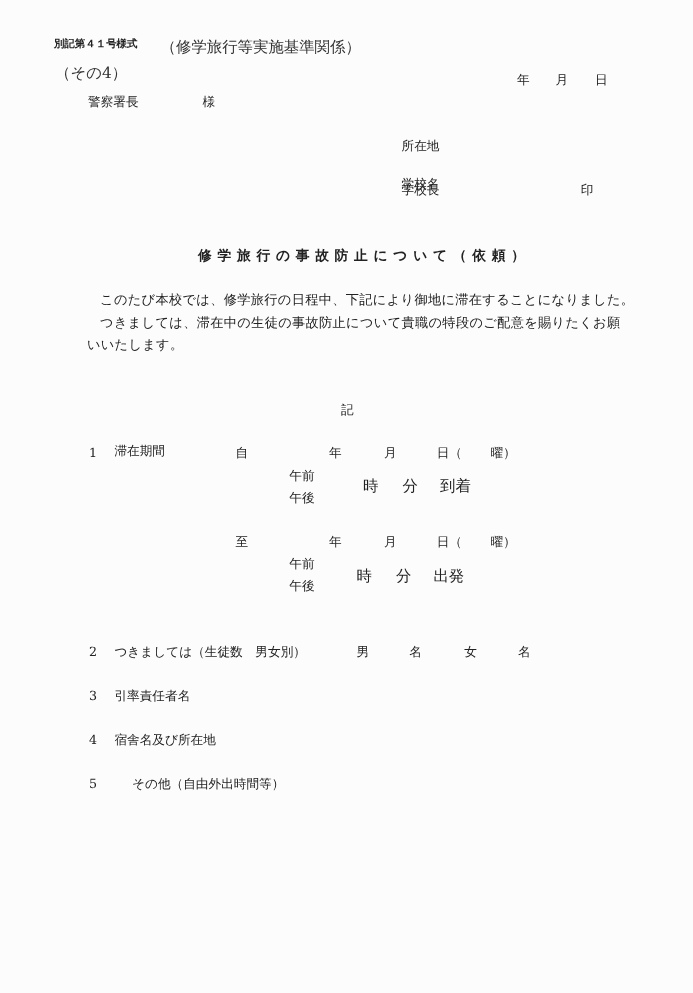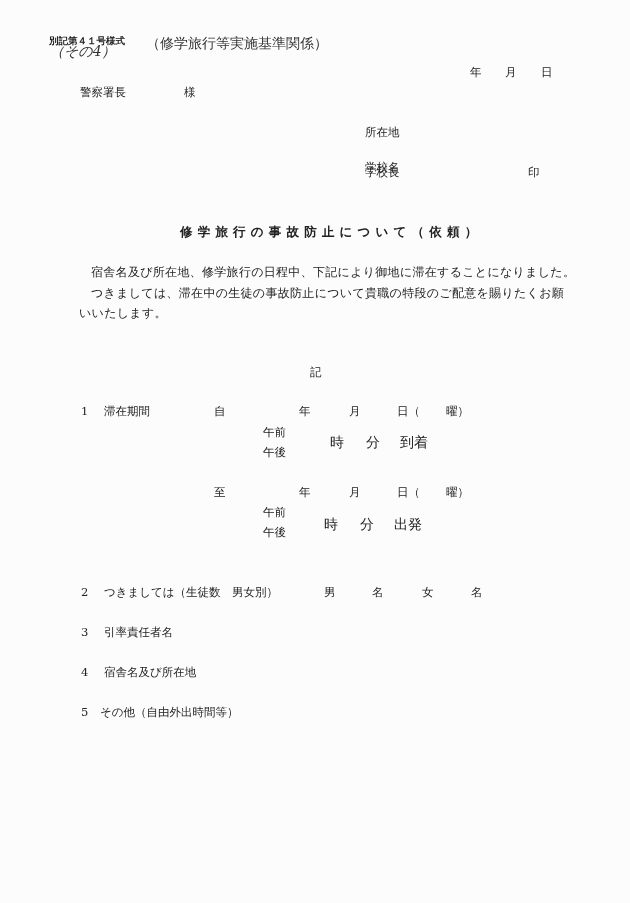--- a/index.html
+++ b/index.html
@@ -21,37 +21,37 @@
     .bold-sans { font-family: "DejaVu Sans", "Liberation Sans", sans-serif; font-weight: bold; font-size: 9.5px; }
     .title { font-weight: bold; font-size: 12.5px; letter-spacing: 5.2px; }
     .body-text { font-size: 12px; letter-spacing: 0.3px; }
     .light { color: #333; }
   </style>
 </head>
 <body>
 
 <div class="abs bold-sans" style="left:49px; top:36px;">別記第４１号様式</div>
 <div class="abs sm light" style="left:146px; top:36px;">（修学旅行等実施基準関係）</div>
-<div class="abs sm light" style="left:50px; top:44px;font-style:italic;">（その4）</div>
+<div class="abs sm light" style="left:50px; top:60px;">（その4）</div>
 
 <div class="abs md" style="left:470px; top:67px;">年</div>
 <div class="abs md" style="left:505px; top:67px;">月</div>
 <div class="abs md" style="left:541px; top:67px;">日</div>
 
 <div class="abs md" style="left:80px; top:87px;">警察署長</div>
 <div class="abs md" style="left:184px; top:87px;">様</div>
 
 <div class="abs md" style="left:365px; top:127px;">所在地</div>
 <div class="abs md" style="left:365px; top:147px;margin-top:15px;">学校名</div>
 <div class="abs md" style="left:365px; top:167px;">学校長</div>
 <div class="abs md" style="left:528px; top:167px;">印</div>
 
 <div class="abs title" style="left:180px; top:226px;">修学旅行の事故防止について（依頼）</div>
 
-<div class="abs body-text" style="left:91px; top:266px;">宿舎名及び所在地、修学旅行の日程中、下記により御地に滞在することになりました。</div>
+<div class="abs body-text" style="left:91px; top:266px;">このたび本校では、修学旅行の日程中、下記により御地に滞在することになりました。</div>
 <div class="abs body-text" style="left:91px; top:287px;">つきましては、滞在中の生徒の事故防止について貴職の特段のご配意を賜りたくお願</div>
 <div class="abs body-text" style="left:79px; top:307px;text-align:center;">いいたします。</div>
 
 <div class="abs md" style="left:310px; top:367px;">記</div>
 
 <div class="abs md" style="left:81px; top:406px;">1</div>
 <div class="abs md" style="left:104px; top:406px;font-family:Liberation Mono, monospace;">滞在期間</div>
 <div class="abs md" style="left:214px; top:406px;">自</div>
 <div class="abs md" style="left:299px; top:406px;">年</div>
 <div class="abs md" style="left:349px; top:406px;">月</div>
@@ -81,13 +81,13 @@
 <div class="abs md" style="left:422px; top:587px;">女</div>
 <div class="abs md" style="left:471px; top:587px;">名</div>
 
 <div class="abs md" style="left:81px; top:627px;">3</div>
 <div class="abs md" style="left:104px; top:627px;">引率責任者名</div>
 
 <div class="abs md" style="left:81px; top:667px;">4</div>
 <div class="abs md" style="left:104px; top:667px;">宿舎名及び所在地</div>
 
 <div class="abs md" style="left:81px; top:707px;">5</div>
-<div class="abs md" style="left:100px; top:707px;">その他（自由外出時間等）</div>
+<div class="abs md" style="left:120px; top:707px;">その他（自由外出時間等）</div>
 
 </body></html>

